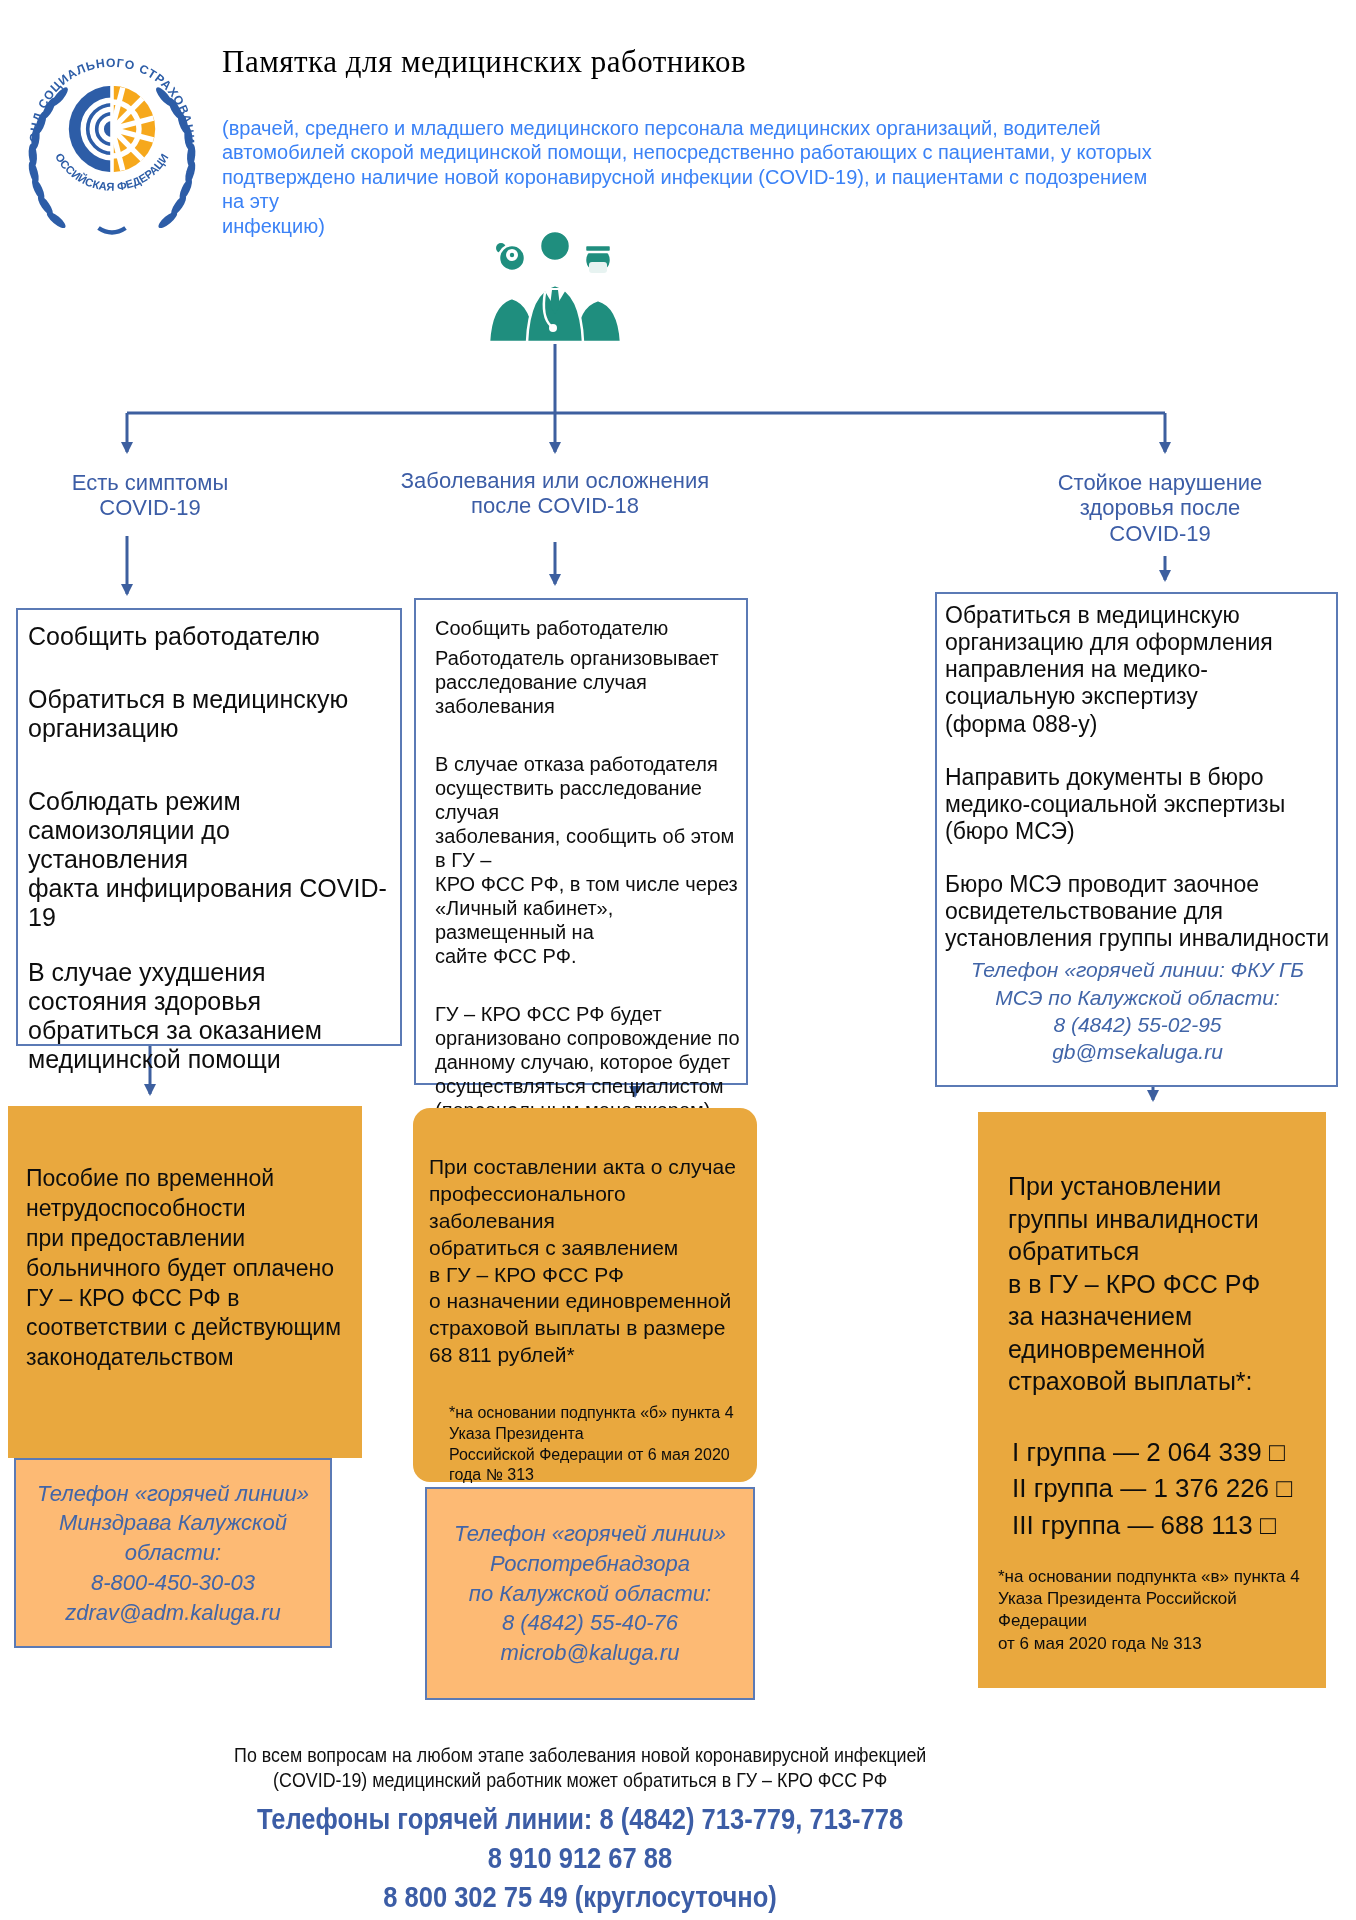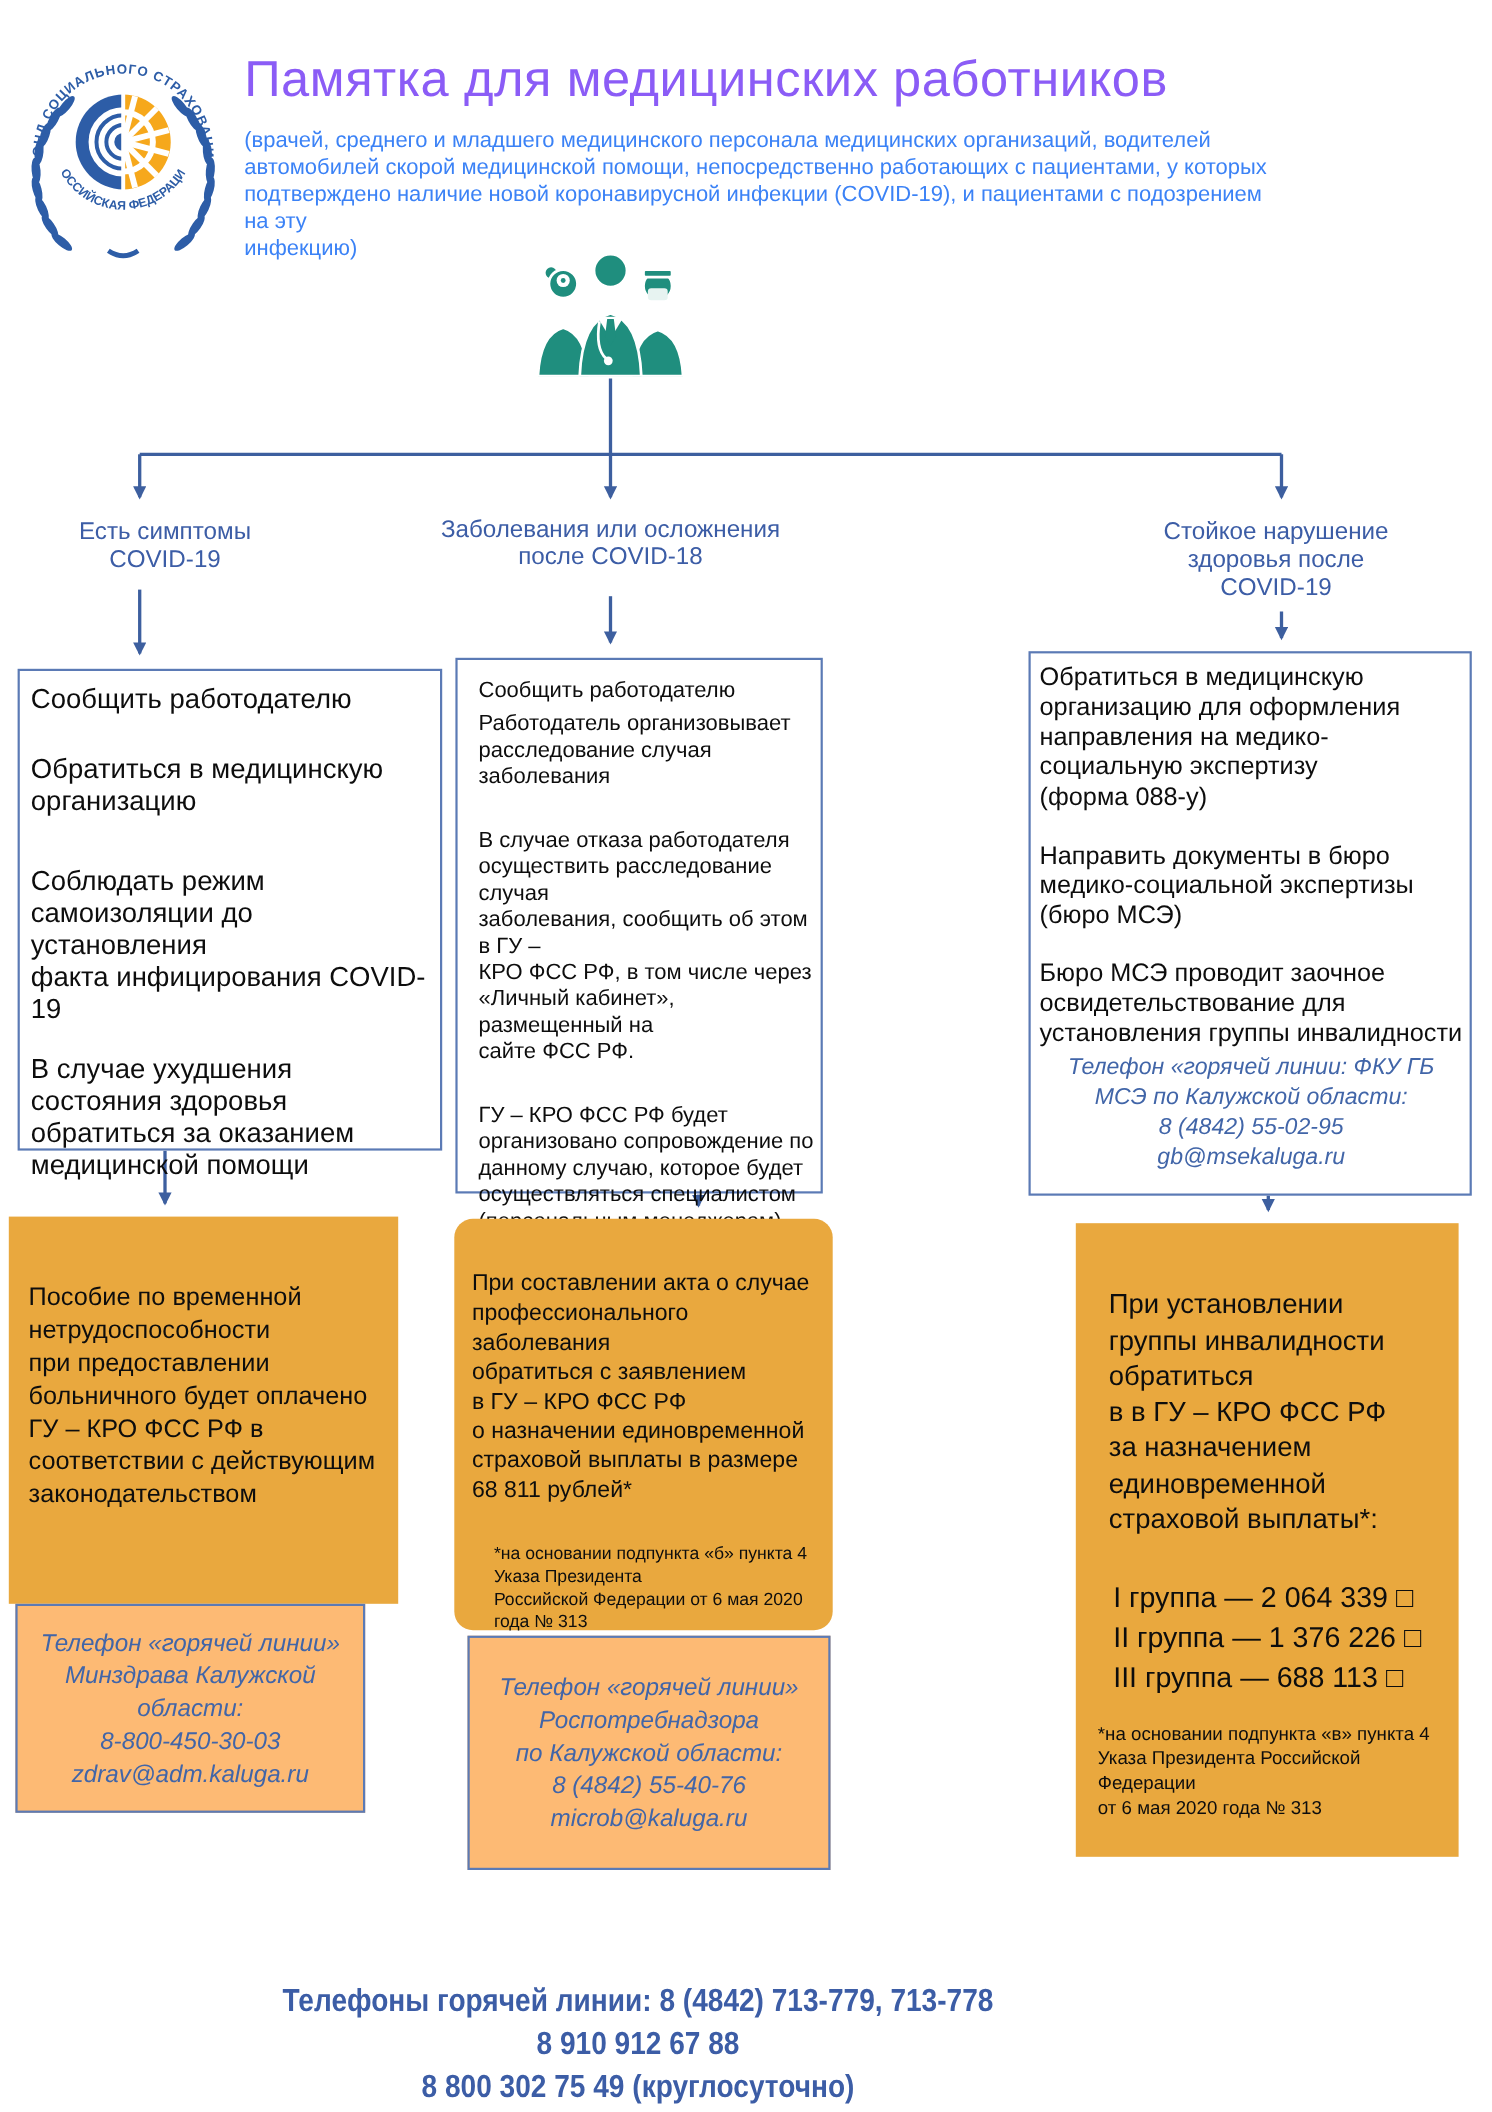--- a/index.html
+++ b/index.html
@@ -4,21 +4,21 @@
 <style>
   html,body{margin:0;padding:0;background:#ffffff;}
   #canvas{
     position:relative;width:1356px;height:1920px;background:#ffffff;
     font-family:"Liberation Sans",sans-serif;color:#0d0d0d;overflow:hidden;
   }
   .abs{position:absolute;}
   .pre{white-space:pre-line;}
 
   
-  .title{left:222px;top:44px;width:1120px;font-size:46px;color:#8b5cf6;letter-spacing:0.5px;}
+  .title{left:222px;top:44px;width:1120px;font-size:31px;color:#000000;letter-spacing:0.5px;font-family:Liberation Serif, serif;}
   .subtitle{left:222px;top:116px;width:930px;font-size:20px;line-height:1.22;color:#3b82f6;}
 
   
   .logo{left:22px;top:40px;width:180px;height:205px;}
   
   .medics{left:465px;top:222px;width:180px;height:120px;}
 
   
   .connectors{left:0;top:0;width:1356px;height:1920px;pointer-events:none;z-index:1;}
 
@@ -287,19 +287,23 @@
 zdrav@adm.kaluga.ru</div>
   </div>
   <div class="abs pbox p1">
     <div class="pre">Телефон «горячей линии»
 Роспотребнадзора
 по Калужской области:
 8 (4842) 55-40-76
 microb@kaluga.ru</div>
   </div>
 
+  <div class="abs footer-note">
+    <span class="cond pre">По всем вопросам на любом этапе заболевания новой коронавирусной инфекцией
+(COVID-19) медицинский работник  может обратиться в ГУ – КРО ФСС РФ</span>
+  </div>
   <div class="abs footer-phones">
     <span class="line">Телефоны горячей линии: 8 (4842) 713-779, 713-778</span>
     <span class="line">8  910 912 67 88</span>
     <span class="line">8 800 302 75 49 (круглосуточно)</span>
   </div>
 
 </div>
 
 </body></html>

